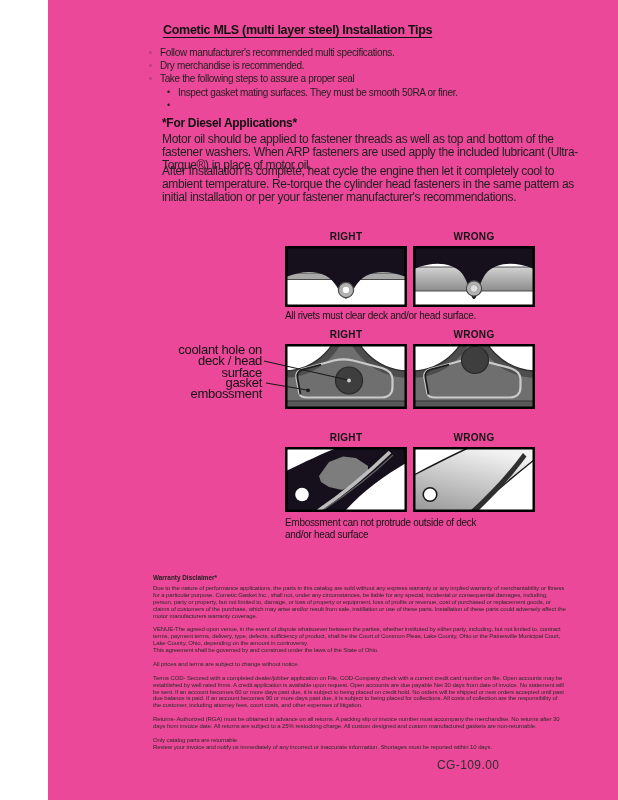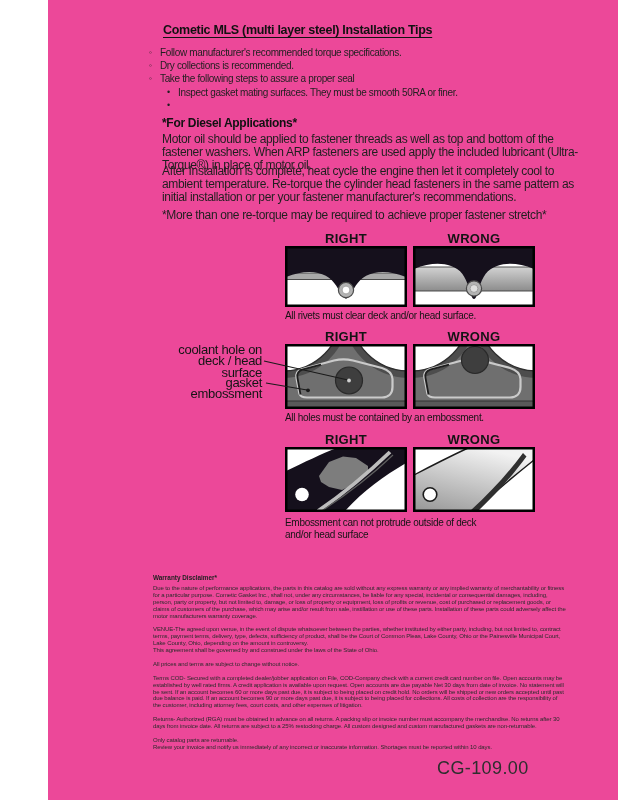--- a/index.html
+++ b/index.html
@@ -15,64 +15,63 @@
   .bullets{left:101px;top:46px;width:455px;font-size:10px;letter-spacing:-0.35px;line-height:13.2px;}
   .brow{display:flex;}
   .brow .mk{width:11px;flex:0 0 11px;text-align:left;font-size:8px;line-height:13.2px;}
   .brow.sub{padding-left:18px;}
   .brow.sub .mk{font-size:9px;}
   .diesel-h{left:114px;top:116px;font-size:12px;font-weight:bold;letter-spacing:-0.3px;color:#111;}
   .para{left:114px;width:432px;font-size:12px;letter-spacing:-0.35px;line-height:13.2px;}
   .p1{top:133px;}
   .p2{top:165px;}
   .p3{top:209px;}
-  .rw-label{top:0;font-size:13px;font-weight:bold;letter-spacing:0.3px;color:#141414;width:122px;text-align:center;}
+  .rw-label{top:0;font-size:10px;font-weight:bold;letter-spacing:0.3px;color:#141414;width:122px;text-align:center;}
   .caption{font-size:10px;letter-spacing:-0.3px;color:#141414;line-height:12.4px;}
   .side-label{font-size:13px;letter-spacing:-0.3px;color:#141414;text-align:right;line-height:11.3px;}
   .panel{position:absolute;display:block;}
   .overlay{position:absolute;left:0;top:0;pointer-events:none;}
   .disc{left:105px;width:413px;font-size:6px;line-height:6.9px;letter-spacing:-0.1px;color:#2b2b2b;}
   .disc-h{left:105px;top:574px;font-size:6.4px;font-weight:bold;color:#222;}
   .disc p{margin:0 0 6.9px 0;}
   .disc p.tight{margin-bottom:0;}
-  .page-code{left:389px;top:758px;font-size:18px;letter-spacing:0.4px;color:#2e2e2e;}
+  .page-code{left:389px;top:758px;font-size:12px;letter-spacing:0.4px;color:#2e2e2e;}
 </style>
 </head>
 <body>
 
 <div class="page">
 
   <div class="abs doc-title">Cometic MLS (multi layer steel) Installation Tips</div>
 
   <div class="abs bullets">
     <div class="brow">
       <span class="mk">◦</span>
-      <span>Follow manufacturer's recommended torque specifications.</span>
+      <span>Follow manufacturer's recommended multi specifications.</span>
     </div>
     <div class="brow">
       <span class="mk">◦</span>
-      <span>Dry collections is recommended.</span>
+      <span>Dry merchandise is recommended.</span>
     </div>
     <div class="brow">
       <span class="mk">◦</span>
       <span>Take the following steps to assure a proper seal</span>
     </div>
     <div class="brow sub">
       <span class="mk">•</span>
       <span>Inspect gasket mating surfaces.  They must be smooth 50RA or finer.</span>
     </div>
     <div class="brow sub">
       <span class="mk">•</span>
     </div>
   </div>
 
   <div class="abs diesel-h">*For Diesel Applications*</div>
   <div class="abs para p1">Motor oil should be applied to fastener threads as well as top and bottom of the fastener washers. When ARP fasteners are used apply the included lubricant (Ultra-Torque®) in place of motor oil.</div>
   <div class="abs para p2">After Installation is complete, heat cycle the engine then let it completely cool to ambient temperature. Re-torque the cylinder head fasteners in the same pattern as initial installation or per your fastener manufacturer's recommendations.</div>
-  <div class="abs para p3">*More than one re-torque may be required to achieve proper fastener stretch*</div>
 
   <div class="abs rw-label" style="left:237px;top:231px;">RIGHT</div>
   <div class="abs rw-label" style="left:365px;top:231px;">WRONG</div>
 
   <svg class="panel" style="left:237px;top:246px;" width="122" height="61" viewBox="0 0 122 61">
     <rect x="0" y="0" width="122" height="61" fill="#ffffff"></rect>
     <rect x="1.5" y="27" width="119" height="6.5" fill="#a9a9a9" stroke="#3c3c3c" stroke-width="0.9"></rect>
     <path d="M1,31 C14,26 24,25 33,27 C45,29.5 50,37 55,46 C57.5,50.5 59,52.5 61,52.5 C63,52.5 64.5,50.5 67,46 C72,37 77,29.5 89,27 C98,25 108,26 121,31 L121,1 L1,1 Z" fill="#15101c"></path>
     <circle cx="61" cy="44" r="7.6" fill="#b3b3b3" stroke="#4a4a4a" stroke-width="1.2"></circle>
     <circle cx="61" cy="44" r="3.9" fill="#ffffff" stroke="#8a8a8a" stroke-width="0.7"></circle>
@@ -133,21 +132,20 @@
     <rect x="1.25" y="1.25" width="119.5" height="62.5" fill="none" stroke="#000000" stroke-width="2.5"></rect>
   </svg>
 
   <svg class="overlay" width="618" height="800" viewBox="0 0 618 800">
     <line x1="216" y1="361" x2="300" y2="380" stroke="#1a1a1a" stroke-width="1.1"></line>
     <circle cx="301" cy="380.5" r="1.9" fill="#cfcfcf"></circle>
     <line x1="218" y1="383" x2="259" y2="390" stroke="#1a1a1a" stroke-width="1.1"></line>
     <circle cx="260" cy="390.3" r="1.9" fill="#1a1a1a"></circle>
   </svg>
 
-  <div class="abs caption" style="left:237px;top:412px;">All holes must be contained by an embossment.</div>
 
   <div class="abs rw-label" style="left:237px;top:432px;">RIGHT</div>
   <div class="abs rw-label" style="left:365px;top:432px;">WRONG</div>
 
   <svg class="panel" style="left:237px;top:447px;" width="122" height="65" viewBox="0 0 122 65">
     <rect x="0" y="0" width="122" height="65" fill="#ffffff"></rect>
     <path d="M1,24 C20,15 36,7 52,1 L121,1 L121,16 C99,29 77,45 60,64 L1,64 Z" fill="#15101c"></path>
     <path d="M34,29 L44,15 L58,9.5 L71,11 L83,19 L83,26 L71,36 L57,43 L44,40 L36,35 Z" fill="#7d7d7d"></path>
     <path d="M33,64 C55,49 81,28 105,5" fill="none" stroke="#bdbdbd" stroke-width="3.8"></path>
     <path d="M36.5,64 C58,50 84,31 108,8" fill="none" stroke="#5f5f5f" stroke-width="1.2"></path>

